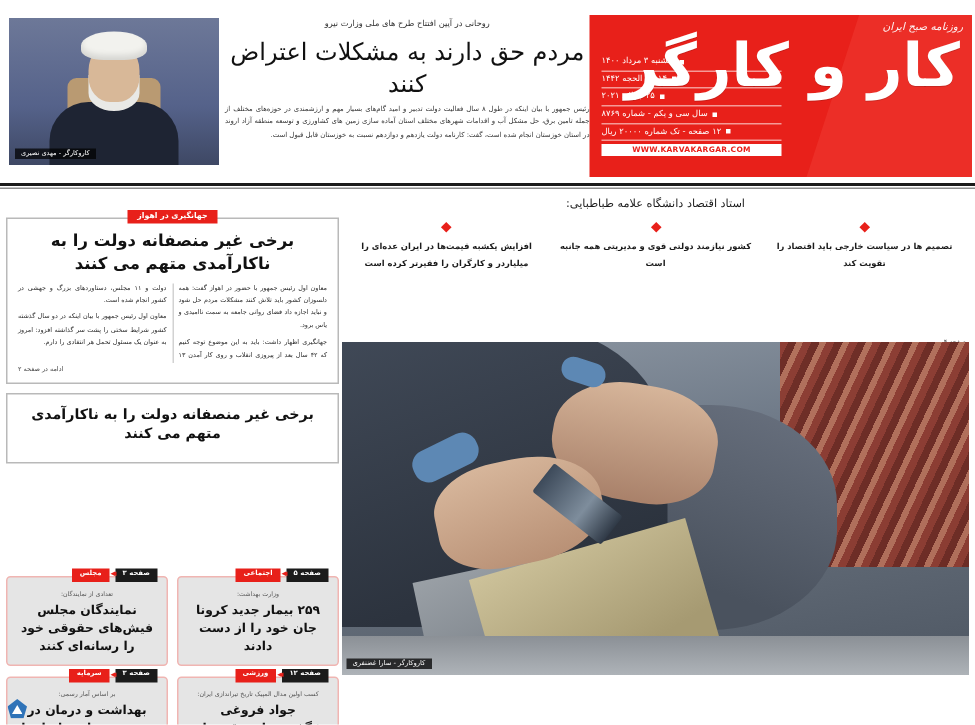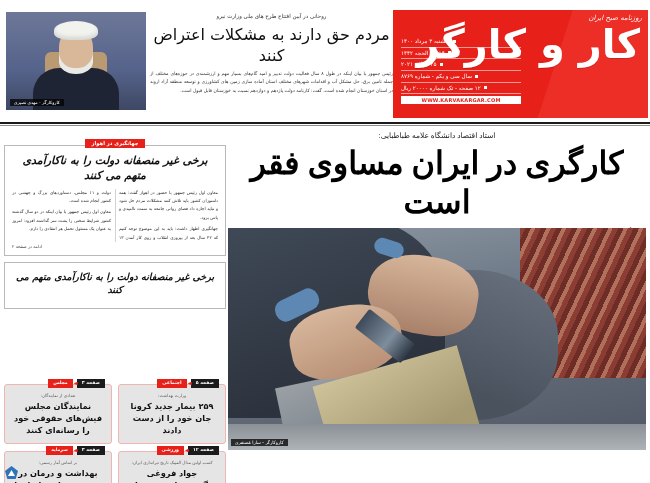--- a/index.html
+++ b/index.html
@@ -89,21 +89,21 @@
   }
   .p1-cred{
     position:absolute;left:4px;bottom:4px;background:rgba(0,0,0,.72);color:#fff;
     font-size:4.4px;padding:1px 4px;letter-spacing:.2px;
   }
 
   .rule{position:absolute;left:0;top:122px;width:650px;height:2px;background:#1b1b1b;}
   .rule2{position:absolute;left:0;top:125px;width:650px;height:.5px;background:#8d8d8d;}
 
   
-  .mainwrap{position:absolute;right:4px;top:130px;width:418px;font-family:Liberation Serif, serif;}
+  .mainwrap{position:absolute;right:4px;top:130px;width:418px;}
   .main-kicker{font-size:7.5px;text-align:center;color:#1b1b1b;line-height:1.5;}
   .main-hl{
     font-size:32px;font-weight:bold;text-align:center;line-height:1.22;
     margin:3px 0 6px;letter-spacing:-.6px;color:#000;
   }
   .bullets{display:flex;justify-content:space-between;gap:8px;padding:0 4px;}
   .bullet{flex:1;text-align:center;position:relative;}
   .bullet .dot{
     display:inline-block;width:5px;height:5px;background:#e8201a;
     transform:rotate(45deg);margin-bottom:2px;
@@ -174,21 +174,21 @@
   }
 
   
   .leftcol{position:absolute;left:4px;top:130px;width:222px;}
   .redtag{
     display:inline-block;background:#e8201a;color:#fff;font-size:5.2px;font-weight:bold;
     padding:1.5px 7px;position:relative;z-index:2;
   }
   .tagrow{text-align:center;margin-bottom:-4px;}
   .art{border:.5px solid #b9b9b9;padding:6px 7px 6px;background:#fff;}
-  .art .hl{font-size:11px;font-weight:bold;text-align:center;line-height:1.35;margin:2px 0 5px;font-style:italic;}
+  .art .hl{font-size:11px;font-weight:bold;text-align:center;line-height:1.35;margin:2px 0 5px;}
   .cols2{column-count:2;column-gap:8px;column-rule:.5px solid #d2d2d2;}
   .cols2 p{margin:0 0 3px;font-size:4.3px;line-height:1.95;text-align:justify;color:#2b2b2b;}
   .more{font-size:4.3px;color:#444;text-align:left;margin-top:2px;}
 
   .art2{margin-top:6px;}
   .art2 .hl{font-size:9.5px;}
 
   
   .boxes{position:absolute;left:4px;top:384px;width:222px;}
   .boxrow{display:flex;gap:6px;margin-bottom:7px;}
@@ -268,21 +268,20 @@
       <div class="p1-turban"></div>
       <div class="p1-cred">کاروکارگر - مهدی نصیری</div>
     </div>
   </div>
 
   <div class="rule"></div>
   <div class="rule2"></div>
 
   <div class="mainwrap">
     <div class="main-kicker">استاد اقتصاد دانشگاه علامه طباطبایی:</div>
-    <div class="main-hl">کارگری در ایران مساوی فقر است</div>
     <div class="bullets">
       <div class="bullet">
         <span class="dot"></span>
         <div class="txt">تصمیم ها در سیاست خارجی باید اقتصاد را تقویت کند</div>
       </div>
       <div class="bullet">
         <span class="dot"></span>
         <div class="txt">کشور نیازمند دولتی قوی و مدیریتی همه جانبه است</div>
       </div>
       <div class="bullet">

